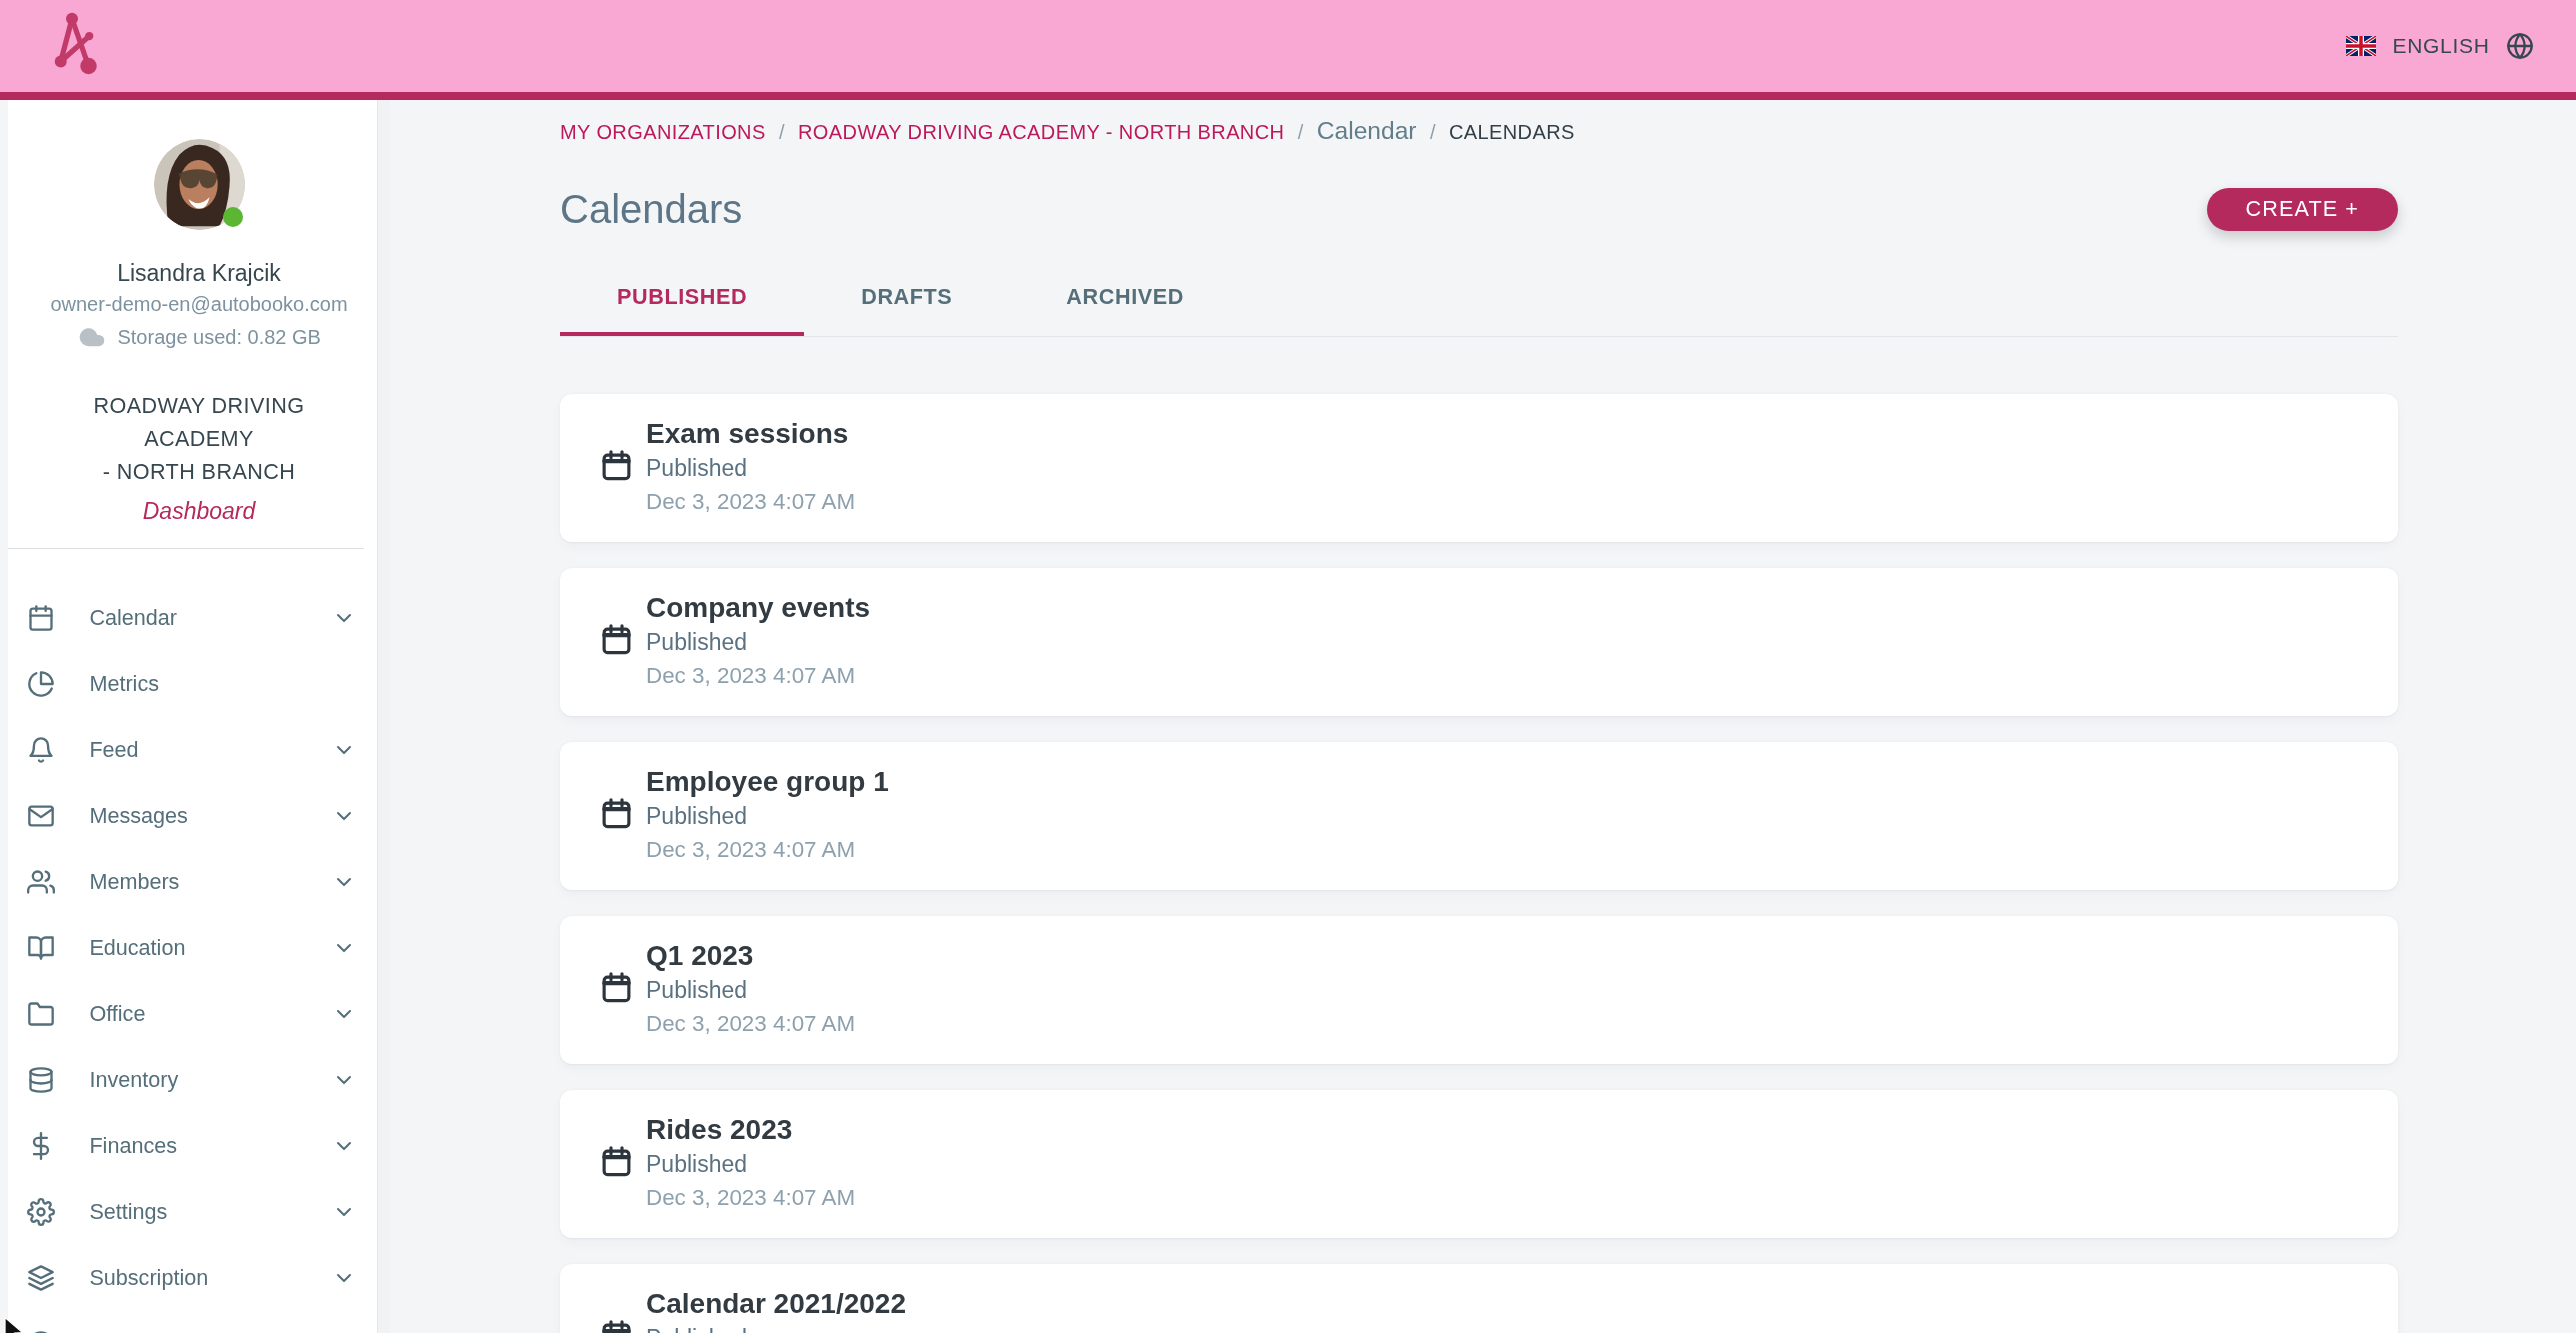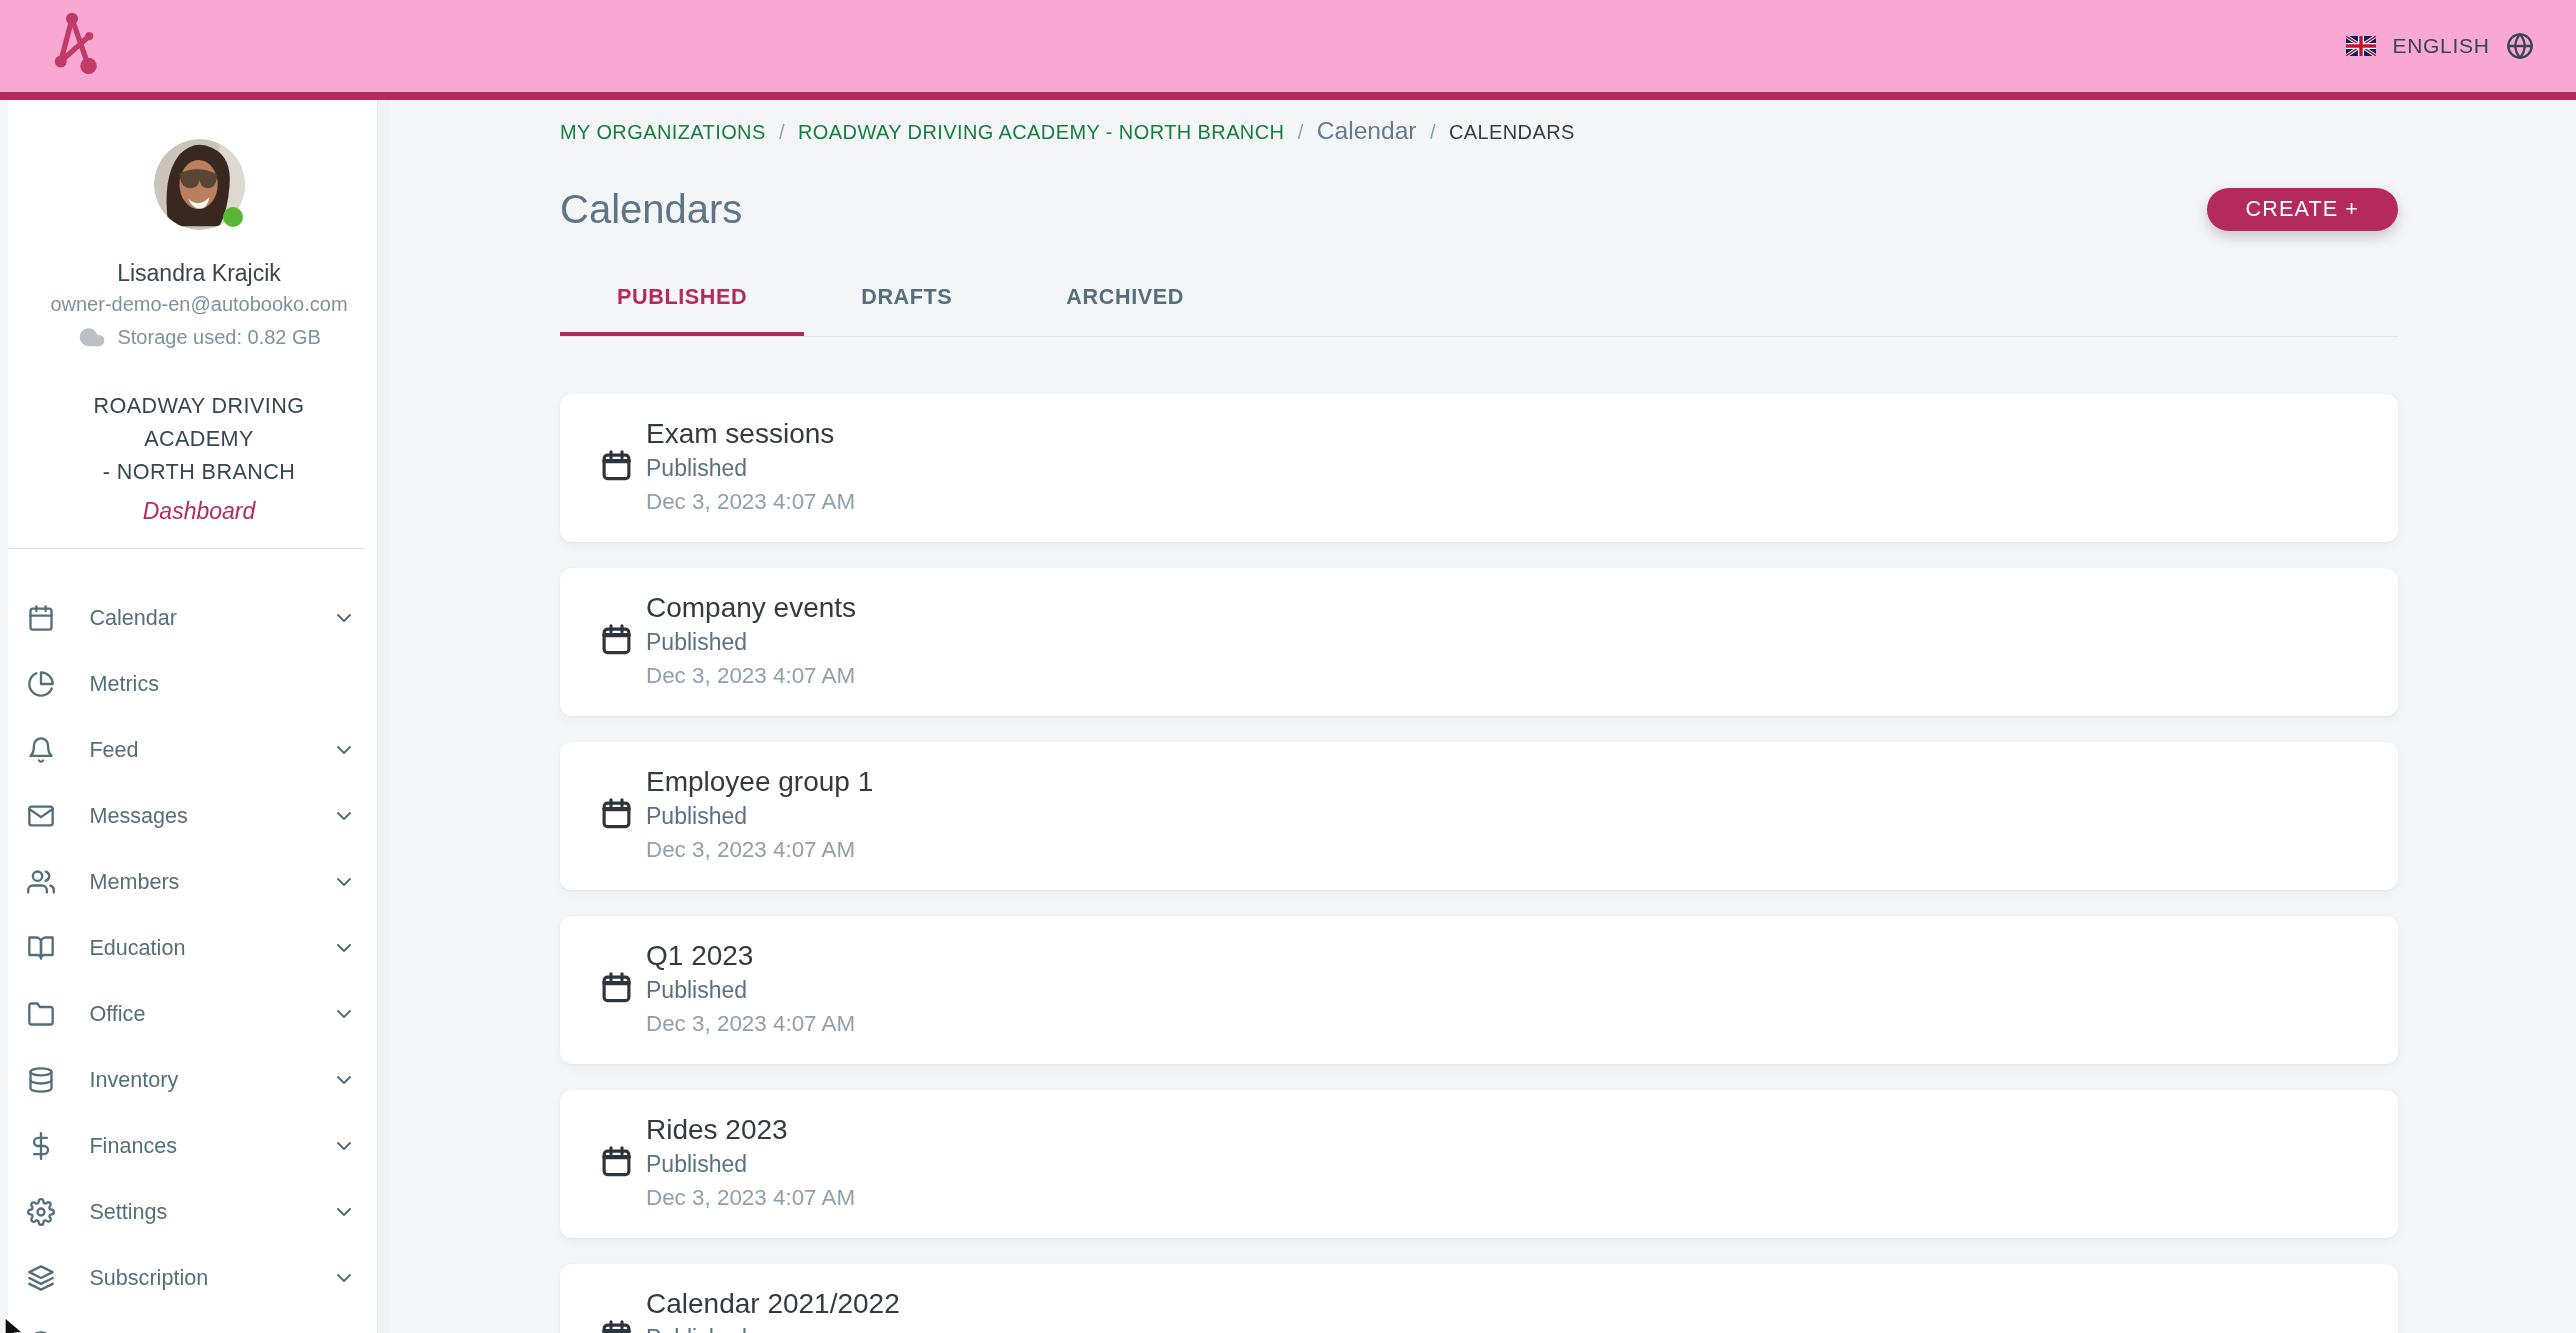--- a/index.html
+++ b/index.html
@@ -43,21 +43,21 @@
   .menu-item .mi-icon svg{width:28px;height:28px;stroke:var(--sidebar-text);}
   .menu-item .mi-label{margin-left:34px;font-size:21.6px;}
   .menu-item .mi-chevron{position:absolute;right:34px;width:24px;height:24px;}
   .menu-item .mi-chevron svg{width:24px;height:24px;stroke:var(--sidebar-text);}
   svg.stroke{fill:none;stroke-linecap:round;stroke-linejoin:round;stroke-width:2;}
 
   
   .main{position:absolute;top:99px;left:382px;width:2194px;height:1234px;background:var(--bg);overflow:hidden;}
   .content{padding:18px 178px 0 178px;}
   .breadcrumb{display:flex;align-items:baseline;gap:13.4px;height:24.6px;}
-  .crumb{font-size:20px;color:#15803d;letter-spacing:0.4px;white-space:nowrap;}
+  .crumb{font-size:20px;color:#be185d;letter-spacing:0.4px;white-space:nowrap;}
   .crumb.link{cursor:pointer;}
   .crumb-sep{font-size:20px;color:#8fa0aa;}
   .crumb.section{font-size:24.6px;color:#627d8c;letter-spacing:0;}
   .crumb.last{color:#333f48;}
 
   .title-row{margin-top:37px;height:61px;display:flex;align-items:center;justify-content:space-between;}
   .page-title{font-size:40px;font-weight:400;color:var(--title);}
   .create-btn{height:43px;padding:0 39px;border:none;border-radius:31px;background:var(--accent);color:#fff;
     font-family:inherit;font-size:21.6px;letter-spacing:1.1px;cursor:pointer;box-shadow:0 6px 13.4px rgba(0,0,0,.18);}
 
@@ -65,21 +65,21 @@
   .tab{height:76px;display:flex;align-items:center;padding:0 57px;font-size:21.6px;font-weight:bold;
     letter-spacing:0.6px;color:var(--sidebar-text);position:relative;cursor:pointer;}
   .tab.active{color:var(--accent);}
   .tab.active::after{content:"";position:absolute;left:0;right:0;bottom:-1.5px;height:4.5px;background:var(--accent);}
 
   .card-list{margin-top:57px;}
   .card{position:relative;height:148px;background:#fff;border-radius:12px;margin-bottom:26px;cursor:pointer;
     box-shadow:0 0.7px 2.2px rgba(25,39,52,.05),0 4.5px 12px rgba(25,39,52,.03);padding:21px 30px 0 86px;}
   .card .cal-icon{position:absolute;left:40px;top:55px;width:33px;height:33px;}
   .card .cal-icon svg{width:33px;height:33px;stroke:#2c353d;}
-  .card-title{font-size:28px;line-height:37px;color:var(--card-title);}
+  .card-title{font-size:28px;line-height:37px;color:var(--card-title);font-weight:bold;}
   .card-status{font-size:23px;line-height:33px;color:#5a7181;}
   .card-date{font-size:22.4px;line-height:34px;color:var(--date);}
 
   .cursor{position:absolute;left:0px;top:1315px;z-index:50;}
 </style>
 </head>
 <body>
 
 <div class="topbar">
   <div class="logo">

